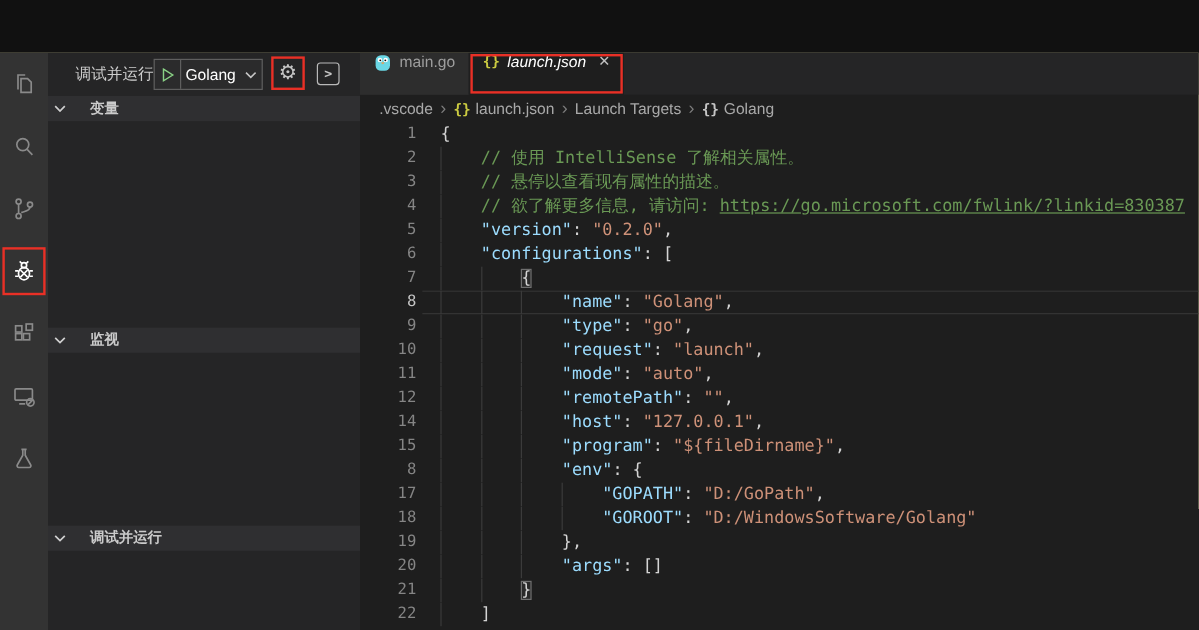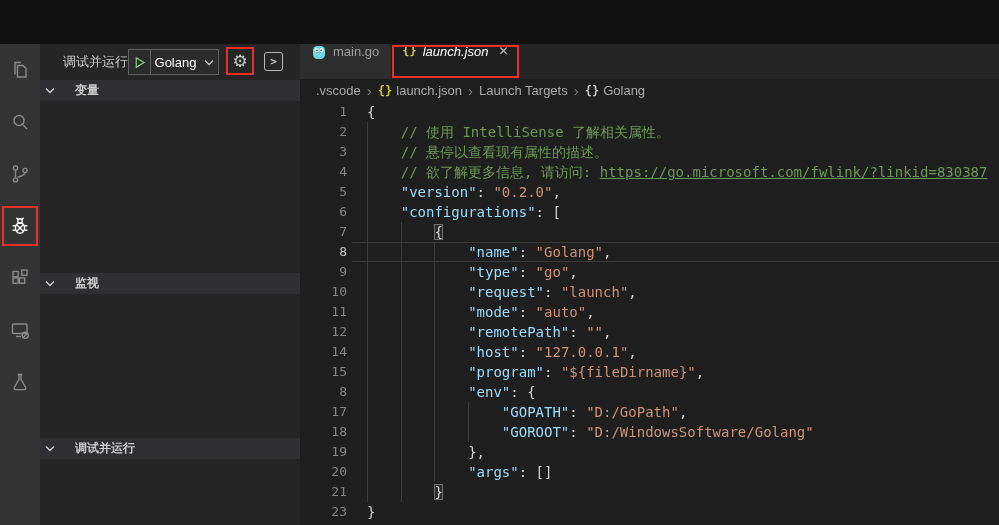--- a/index.html
+++ b/index.html
@@ -218,17 +218,18 @@
         <div class="code-line"><div class="ln">11</div><div class="lc"><span class="guide" style="left: calc(0ch + 20px);"></span><span class="guide" style="left: calc(4ch + 20px);"></span><span class="guide" style="left: calc(8ch + 20px);"></span><span>            <span class="key">"mode"</span><span class="pun">: </span><span class="str">"auto"</span><span class="pun">,</span></span></div></div>
         <div class="code-line"><div class="ln">12</div><div class="lc"><span class="guide" style="left: calc(0ch + 20px);"></span><span class="guide" style="left: calc(4ch + 20px);"></span><span class="guide" style="left: calc(8ch + 20px);"></span><span>            <span class="key">"remotePath"</span><span class="pun">: </span><span class="str">""</span><span class="pun">,</span></span></div></div>
         <div class="code-line"><div class="ln">14</div><div class="lc"><span class="guide" style="left: calc(0ch + 20px);"></span><span class="guide" style="left: calc(4ch + 20px);"></span><span class="guide" style="left: calc(8ch + 20px);"></span><span>            <span class="key">"host"</span><span class="pun">: </span><span class="str">"127.0.0.1"</span><span class="pun">,</span></span></div></div>
         <div class="code-line"><div class="ln">15</div><div class="lc"><span class="guide" style="left: calc(0ch + 20px);"></span><span class="guide" style="left: calc(4ch + 20px);"></span><span class="guide" style="left: calc(8ch + 20px);"></span><span>            <span class="key">"program"</span><span class="pun">: </span><span class="str">"${fileDirname}"</span><span class="pun">,</span></span></div></div>
         <div class="code-line"><div class="ln">8</div><div class="lc"><span class="guide" style="left: calc(0ch + 20px);"></span><span class="guide" style="left: calc(4ch + 20px);"></span><span class="guide" style="left: calc(8ch + 20px);"></span><span>            <span class="key">"env"</span><span class="pun">: {</span></span></div></div>
         <div class="code-line"><div class="ln">17</div><div class="lc"><span class="guide" style="left: calc(0ch + 20px);"></span><span class="guide" style="left: calc(4ch + 20px);"></span><span class="guide" style="left: calc(8ch + 20px);"></span><span class="guide" style="left: calc(12ch + 20px);"></span><span>                <span class="key">"GOPATH"</span><span class="pun">: </span><span class="str">"D:/GoPath"</span><span class="pun">,</span></span></div></div>
         <div class="code-line"><div class="ln">18</div><div class="lc"><span class="guide" style="left: calc(0ch + 20px);"></span><span class="guide" style="left: calc(4ch + 20px);"></span><span class="guide" style="left: calc(8ch + 20px);"></span><span class="guide" style="left: calc(12ch + 20px);"></span><span>                <span class="key">"GOROOT"</span><span class="pun">: </span><span class="str">"D:/WindowsSoftware/Golang"</span></span></div></div>
         <div class="code-line"><div class="ln">19</div><div class="lc"><span class="guide" style="left: calc(0ch + 20px);"></span><span class="guide" style="left: calc(4ch + 20px);"></span><span class="guide" style="left: calc(8ch + 20px);"></span><span>            <span class="pun">},</span></span></div></div>
         <div class="code-line"><div class="ln">20</div><div class="lc"><span class="guide" style="left: calc(0ch + 20px);"></span><span class="guide" style="left: calc(4ch + 20px);"></span><span class="guide" style="left: calc(8ch + 20px);"></span><span>            <span class="key">"args"</span><span class="pun">: []</span></span></div></div>
         <div class="code-line"><div class="ln">21</div><div class="lc"><span class="guide" style="left: calc(0ch + 20px);"></span><span class="guide" style="left: calc(4ch + 20px);"></span><span>        <span class="brk">}</span></span></div></div>
+        <div class="code-line"><div class="ln">22</div><div class="lc"><span class="guide" style="left: calc(0ch + 20px);"></span><span>    <span class="pun">]</span></span></div></div>
         <div class="code-line"><div class="ln">23</div><div class="lc"><span><span class="pun">}</span></span></div></div>
       </div>
   </div>
 
 </div>
 
 </body></html>

